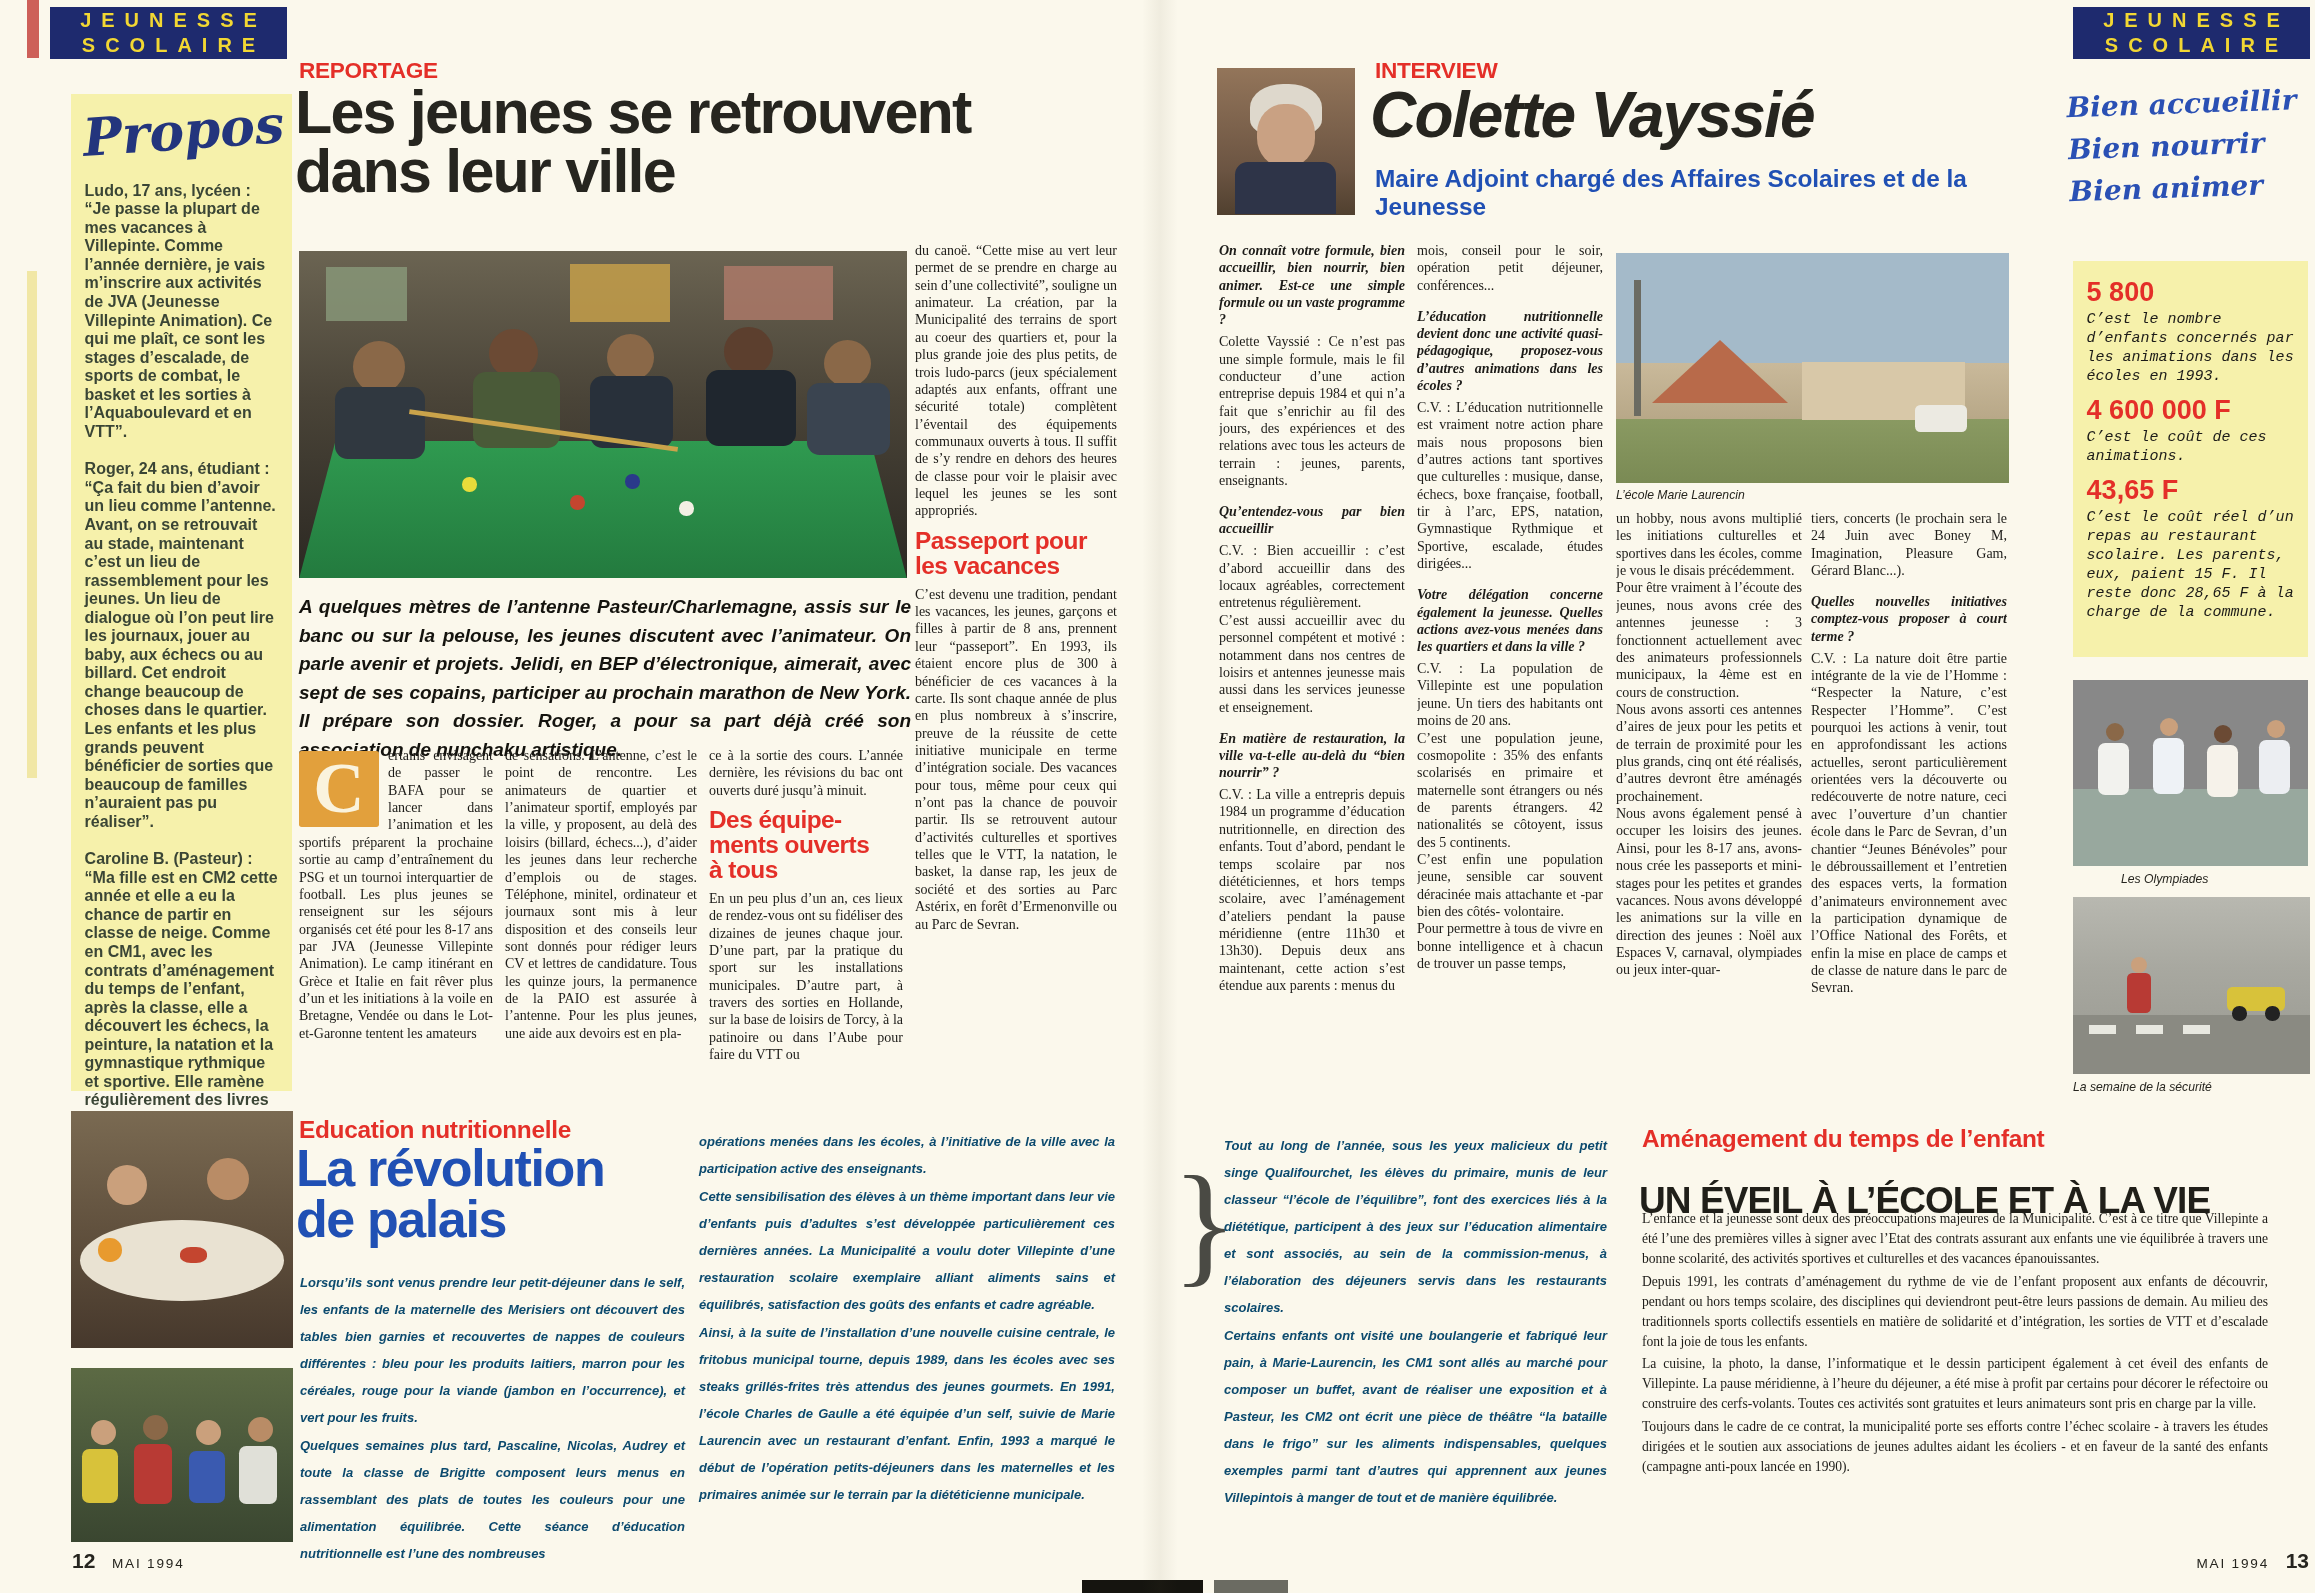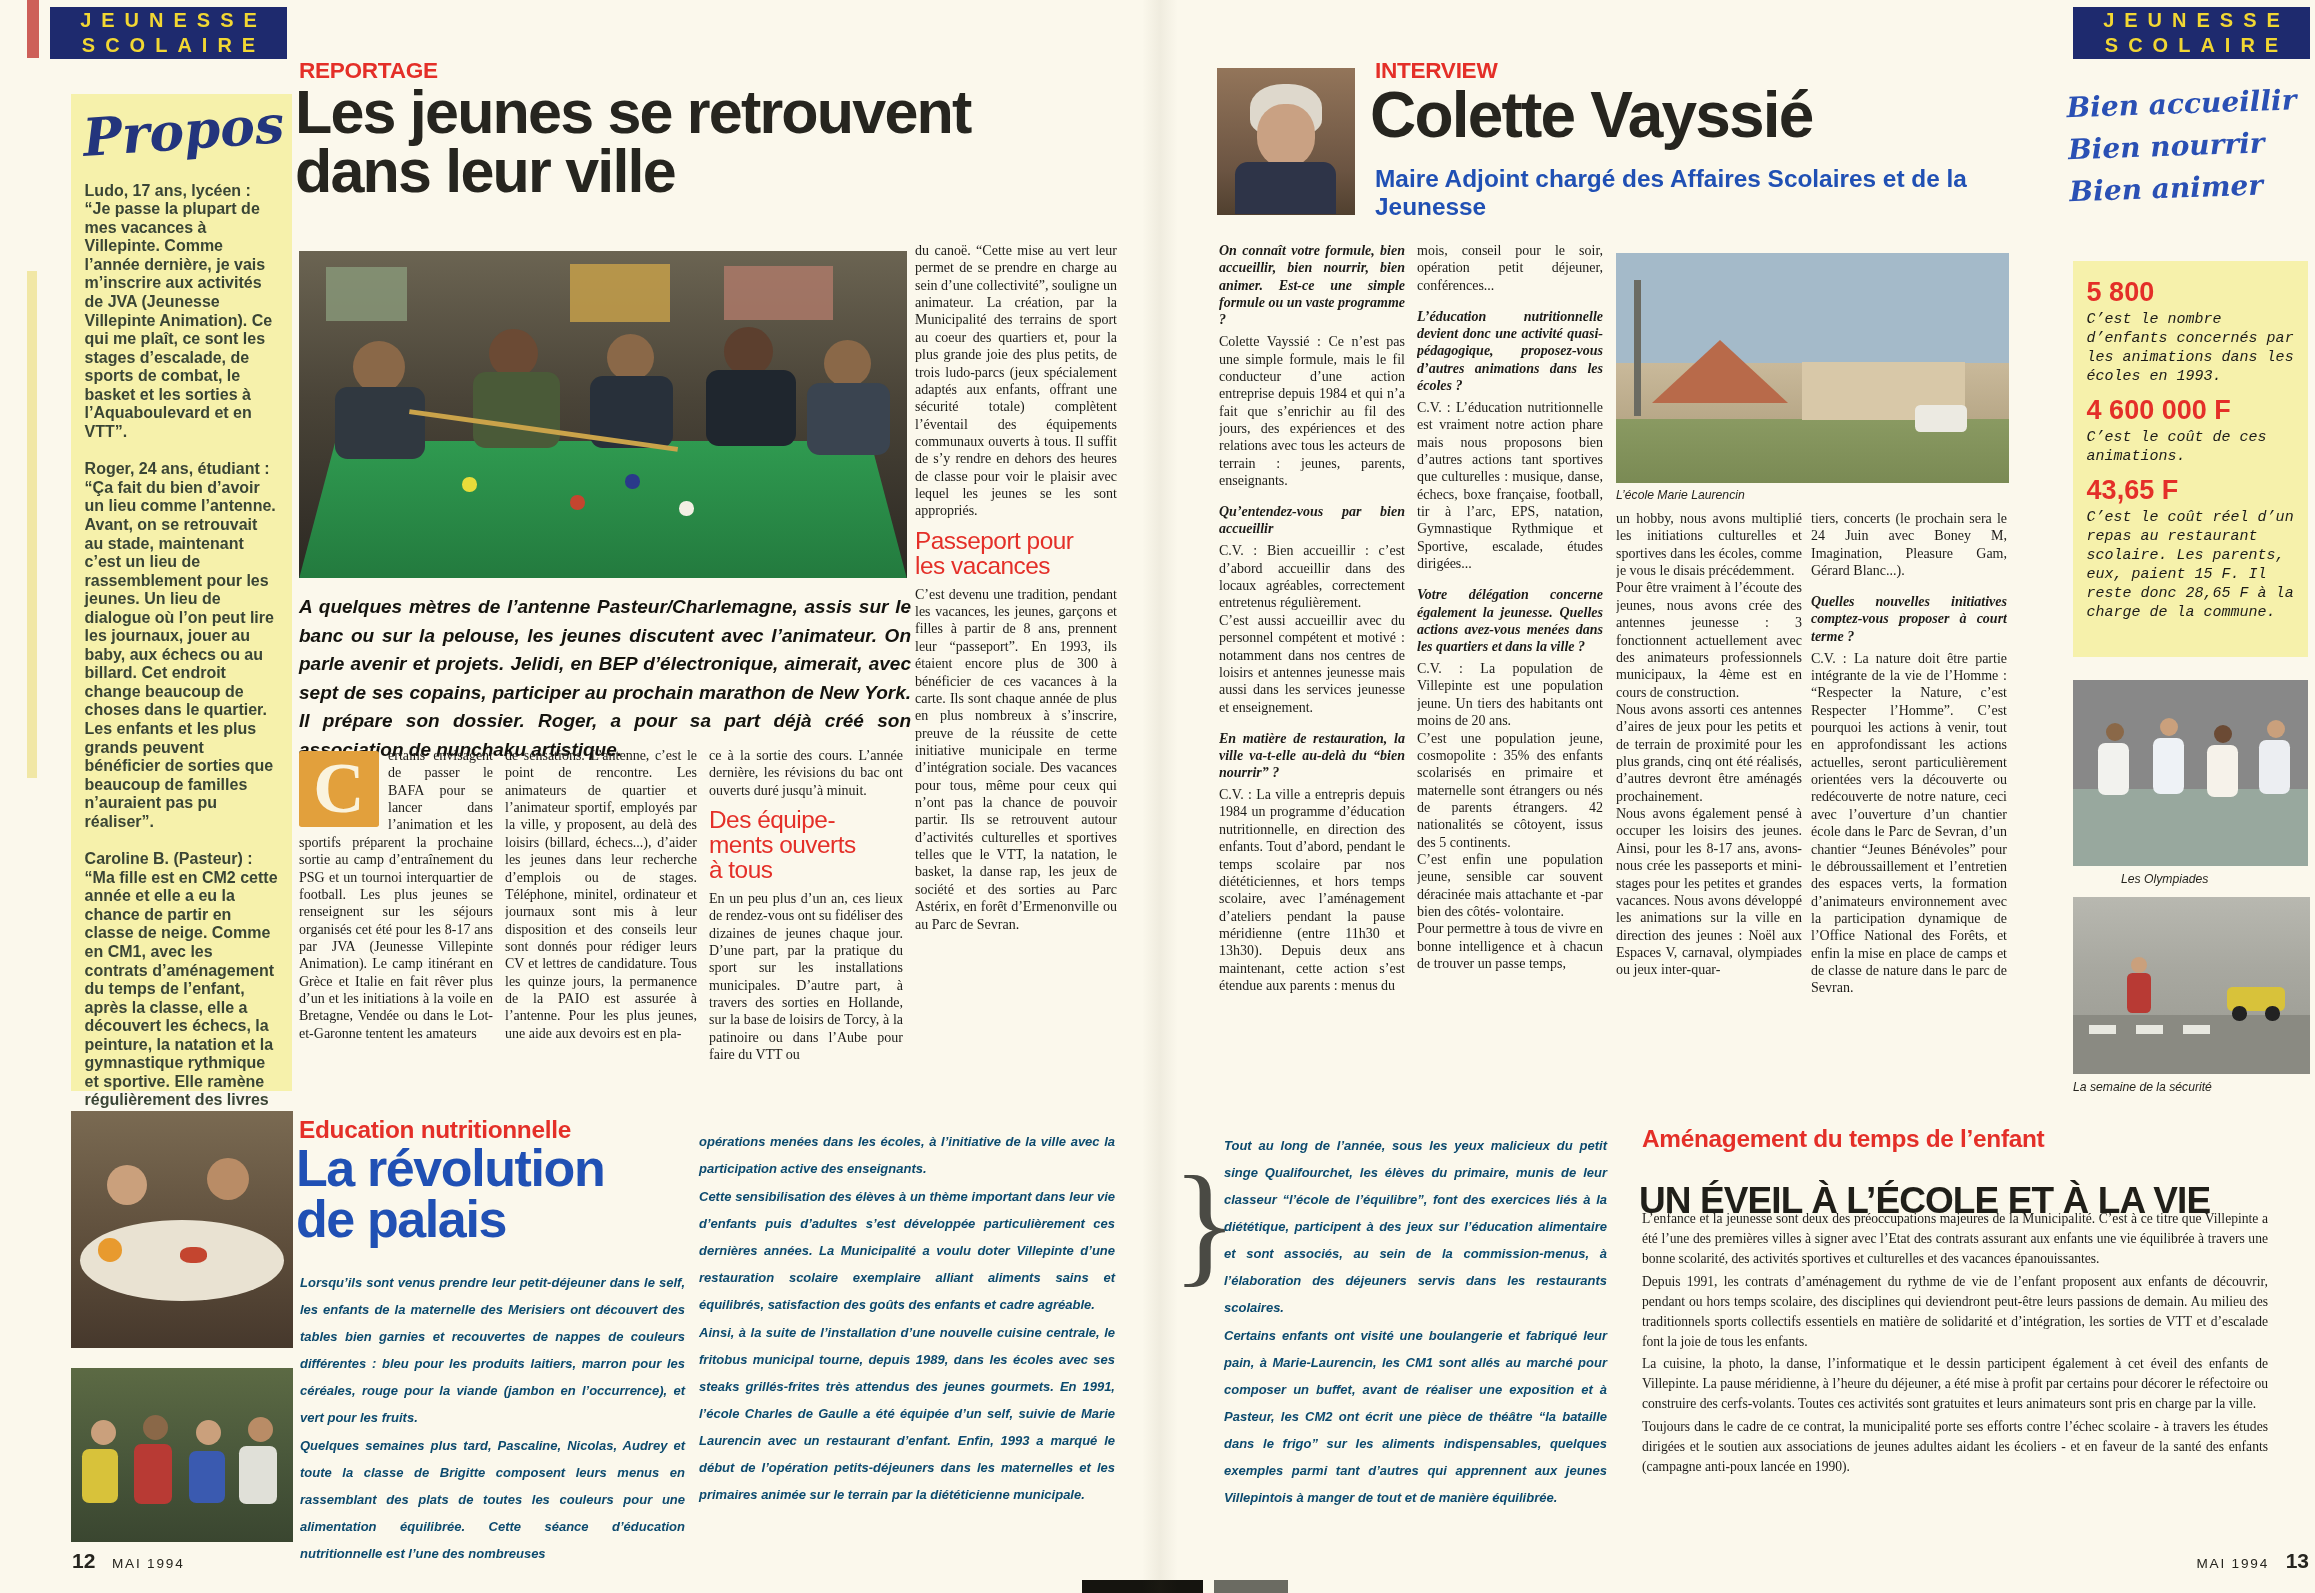--- a/index.html
+++ b/index.html
@@ -16,23 +16,23 @@
   
   .script{font-family:"DejaVu Serif",serif;font-style:italic;font-weight:bold;color:#23357d;}
   .propos-title{font-size:52px;transform:rotate(-4deg);transform-origin:left bottom;}
   .motto{color:#2a50b4;font-size:28px;line-height:1.5;white-space:pre-line;transform:rotate(-2deg);}
   .propos-text p{font-weight:bold;font-size:16px;line-height:1.16;color:#3a4535;margin:0 0 19px;}
   .propos-text p:last-child{margin-bottom:0;}
   
   .kicker{color:#e42f28;font-weight:bold;font-size:22.6px;letter-spacing:-0.3px;}
   .headline{font-weight:bold;color:#26251f;font-size:61px;line-height:0.97;letter-spacing:-1.8px;white-space:pre-line;}
   .headline-blue{font-weight:bold;color:#2050b4;font-size:52px;line-height:0.98;letter-spacing:-1.4px;white-space:pre-line;}
-  .headline-right{font-weight:bold;color:#26251f;font-size:64px;letter-spacing:-1.8px;}
+  .headline-right{font-weight:bold;color:#26251f;font-size:64px;letter-spacing:-1.8px;font-style:italic;}
   .subtitle-blue{font-weight:bold;color:#2050b4;font-size:24.4px;line-height:1.15;}
-  .redhead{color:#e42f28;font-weight:normal;font-size:24.4px;line-height:1.02;letter-spacing:-0.5px;white-space:pre-line;margin:9px 0 7.2px;}
+  .redhead{color:#e42f28;font-weight:bold;font-size:24.4px;line-height:1.02;letter-spacing:-0.5px;white-space:pre-line;margin:9px 0 7.2px;}
   .eveil-title{font-weight:bold;font-size:37px;letter-spacing:-0.9px;color:#201f19;}
   
   .serif{font-family:"Liberation Serif",serif;font-size:14px;line-height:1.24;text-align:justify;color:#1c1b18;}
   .col{position:absolute;overflow:hidden;}
   .seg p{margin:0;}
   .seg p.q{font-weight:bold;font-style:italic;margin:13.6px 0 4.5px;}
   .seg p:first-child{margin-top:0;}
   
   .dropcap{float:left;width:80px;height:76px;background:#e2a03c;color:#faf3dd;
            font-family:"Liberation Serif",serif;font-weight:bold;font-size:71px;line-height:74px;

